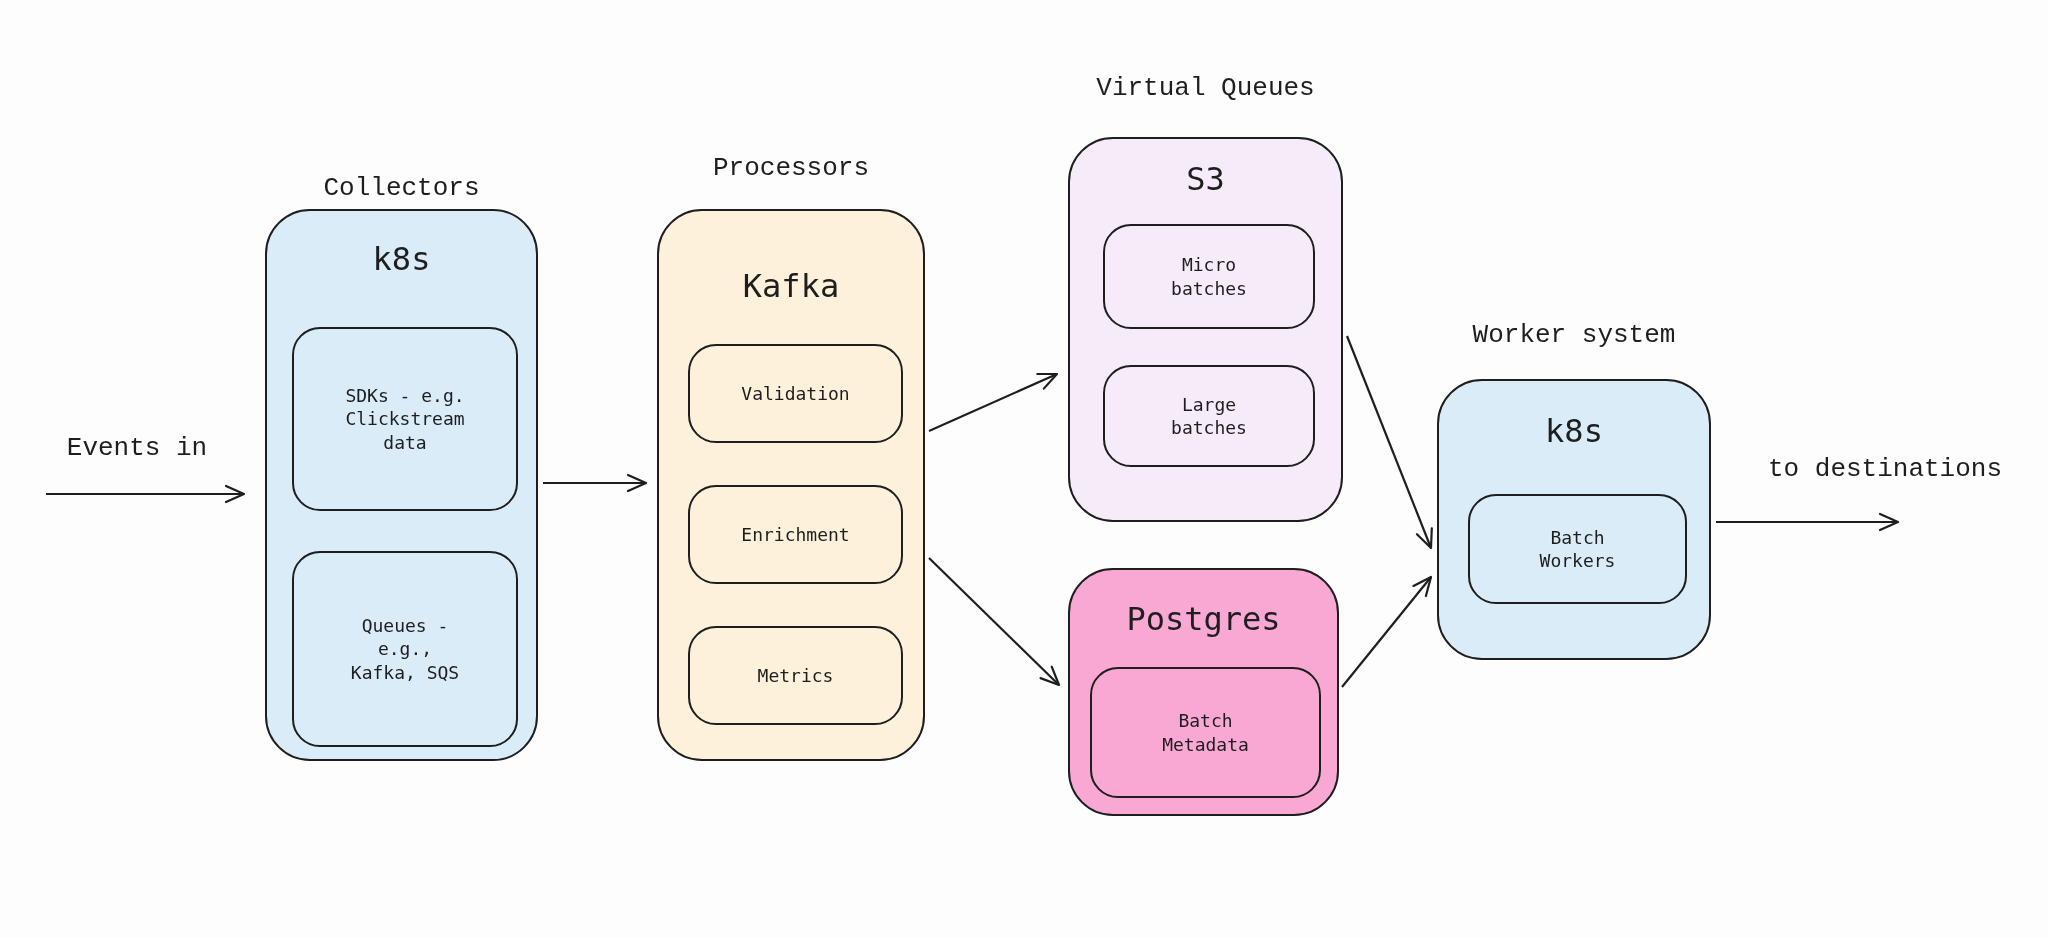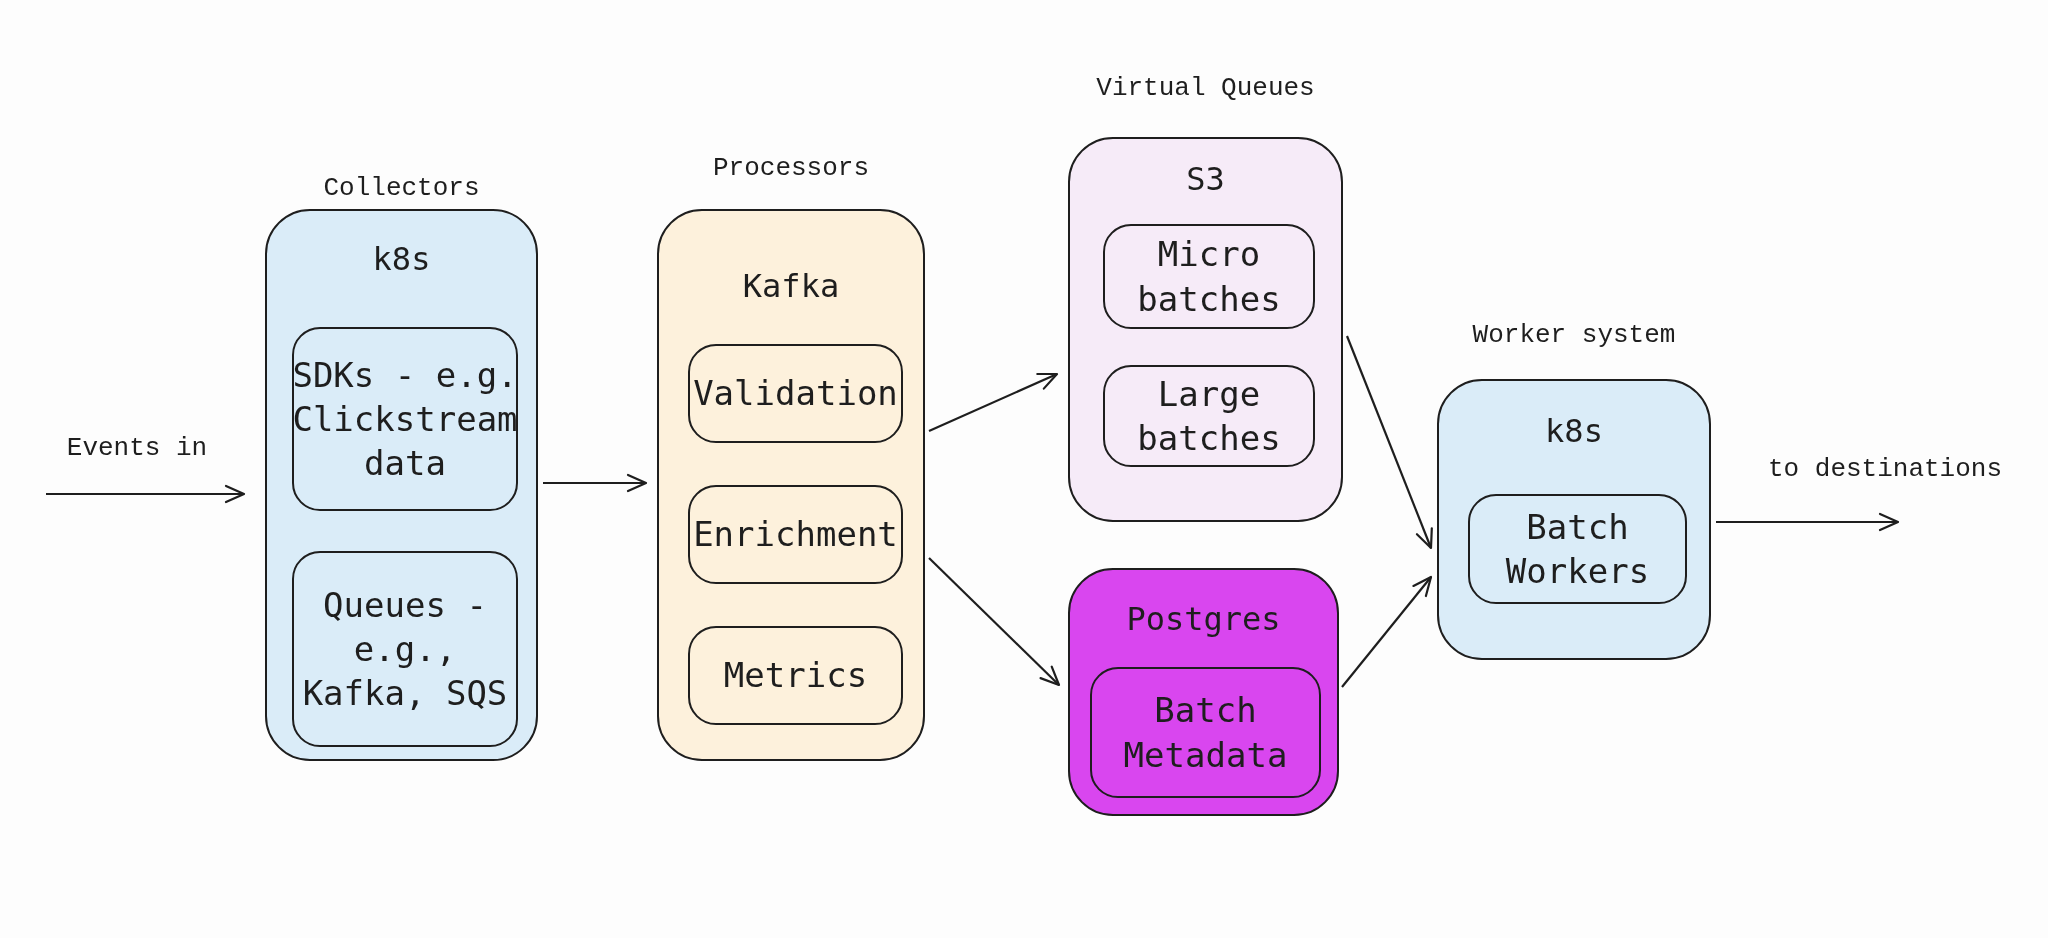--- a/index.html
+++ b/index.html
@@ -46,21 +46,21 @@
   .sub {
     position: absolute;
     border: 2px solid #1e1e1e;
     border-radius: 28px;
     box-sizing: border-box;
     display: flex;
     align-items: center;
     justify-content: center;
   }
   .sub-text {
-    font-size: 34px;
+    font-size: 18px;
     line-height: 1.3;
     text-align: center;
     white-space: pre-line;
   }
 </style>
 </head>
 <body>
 
 <div id="canvas">
 
@@ -118,21 +118,21 @@
     <div class="sub" style="left:33px; top:85px; width:212px; height:105px;">
       <span class="sub-text">Micro
 batches</span>
     </div>
     <div class="sub" style="left:33px; top:226px; width:212px; height:102px;">
       <span class="sub-text">Large
 batches</span>
     </div>
   </div>
 
-  <div class="group" style="left: 1068px; top: 568px; width: 271px; height: 248px; background-color: #d946ef;">
+  <div class="group" style="left: 1068px; top: 568px; width: 271px; height: 248px; background-color: #f9a8d4;">
     <div class="group-title" style="top:30px;">Postgres</div>
     <div class="sub" style="left:20px; top:97px; width:231px; height:131px;">
       <span class="sub-text">Batch
 Metadata</span>
     </div>
   </div>
 
   <div class="group" style="left: 1437px; top: 379px; width: 274px; height: 281px; background-color: rgb(218, 236, 248);">
     <div class="group-title" style="top:31px;">k8s</div>
     <div class="sub" style="left:29px; top:113px; width:219px; height:110px;">

